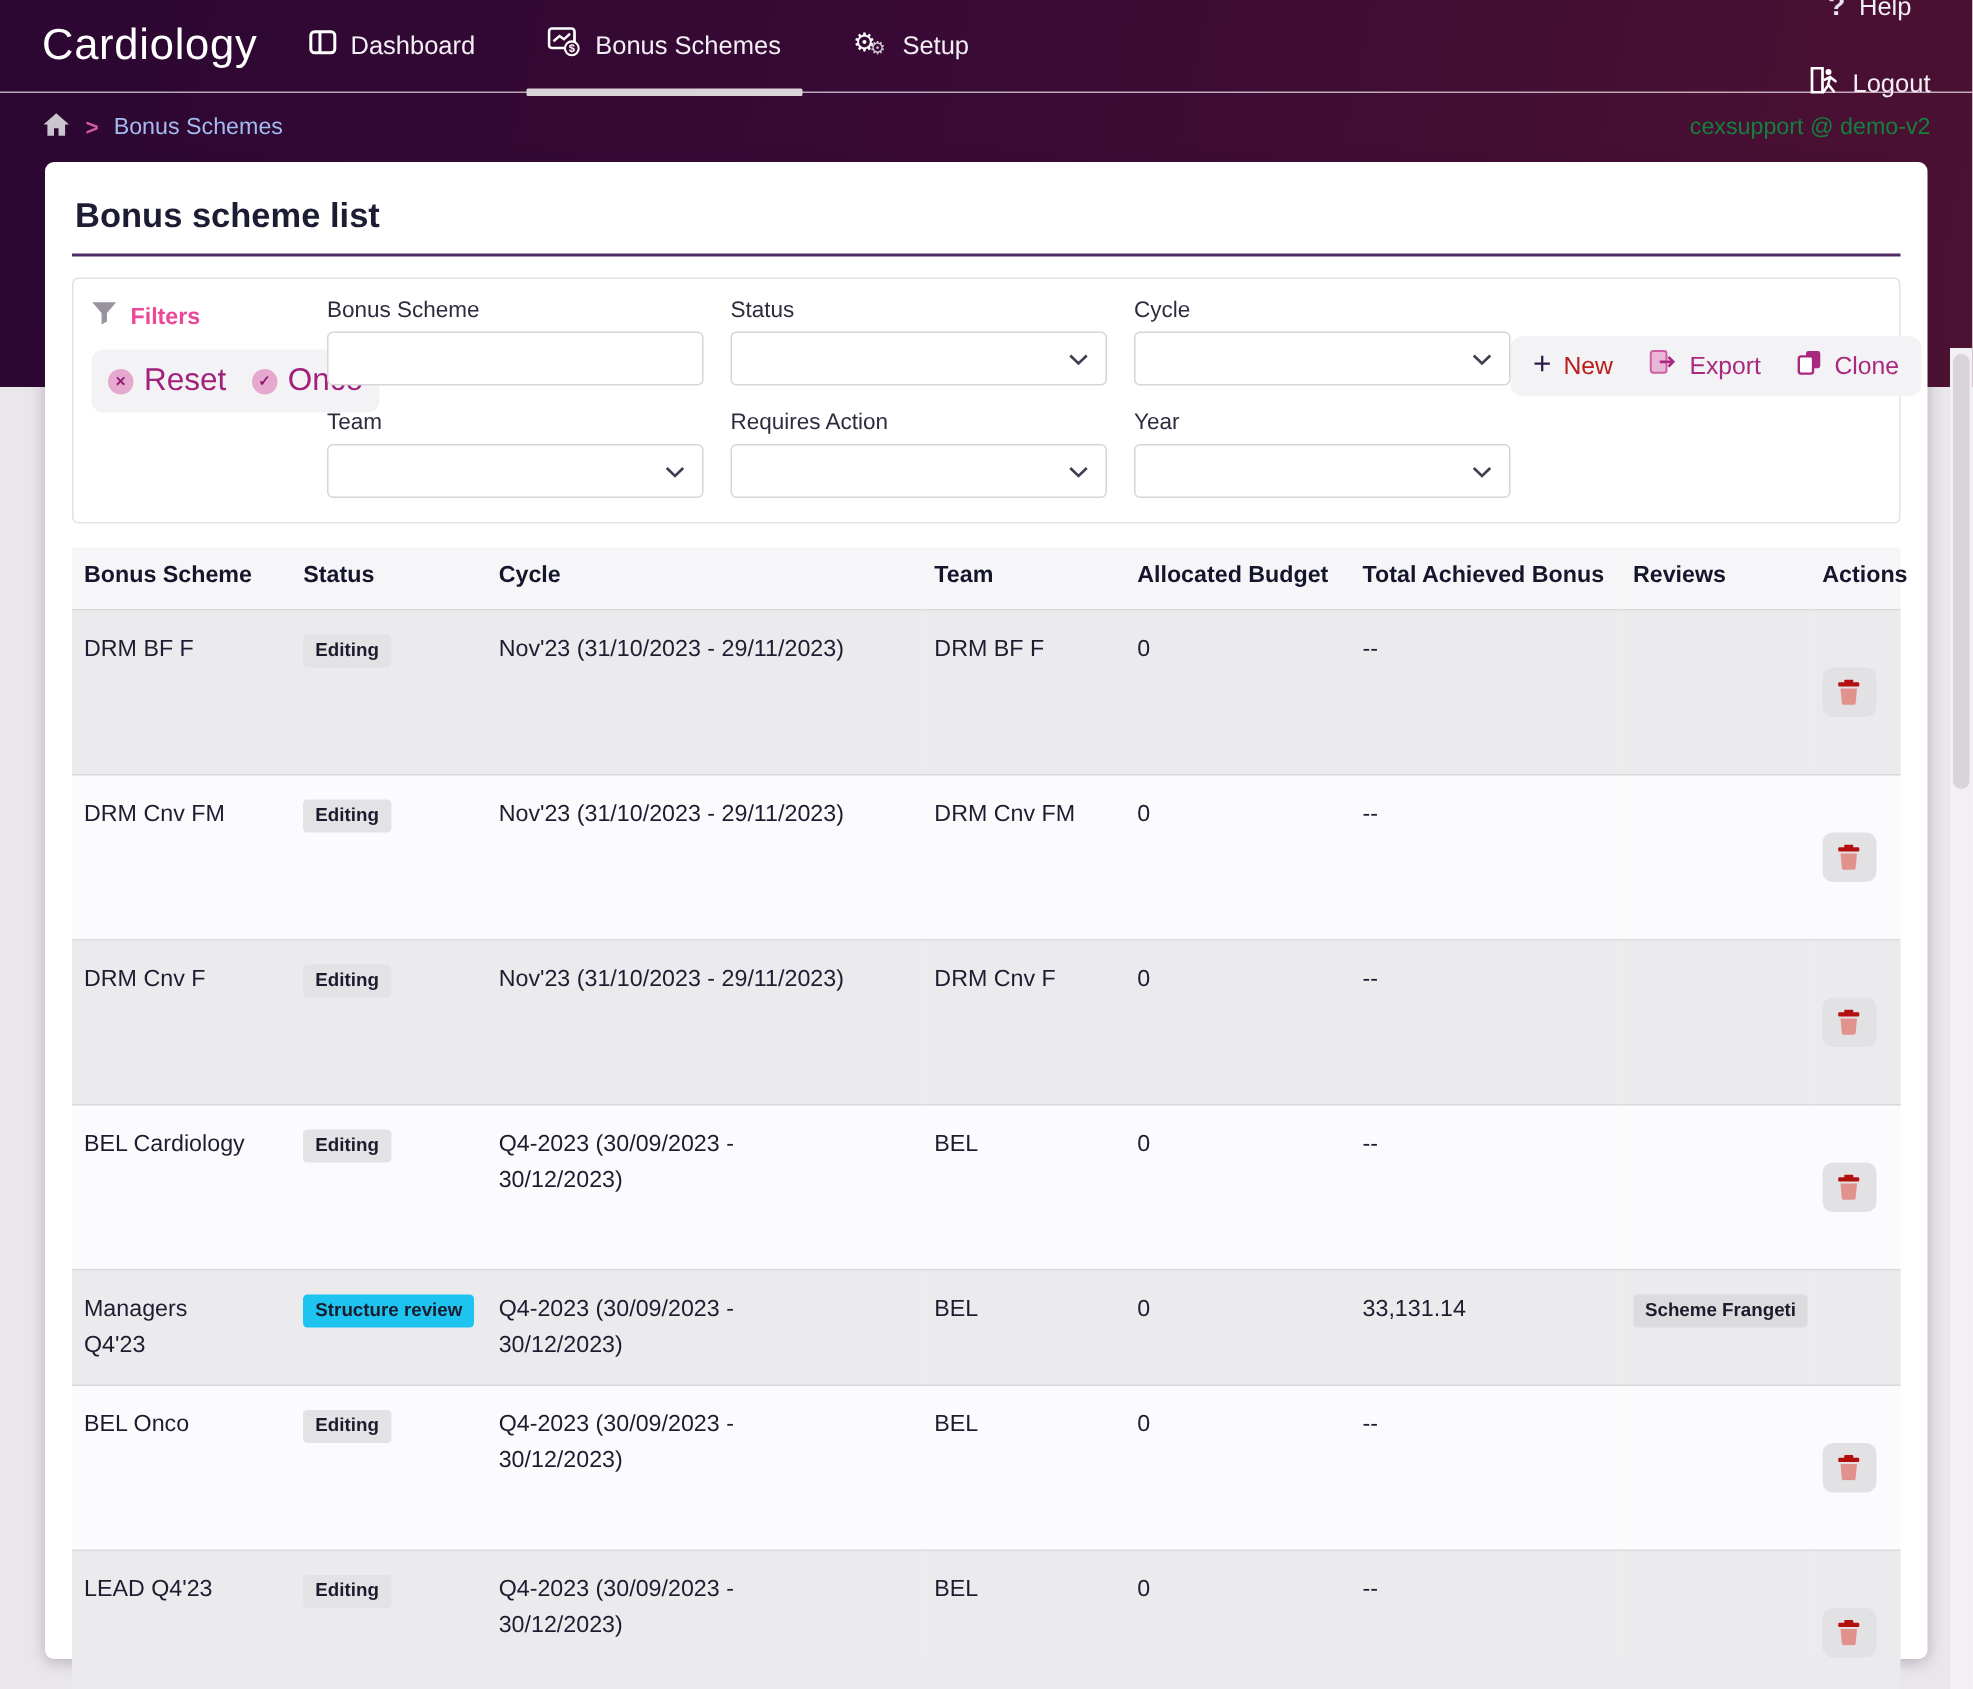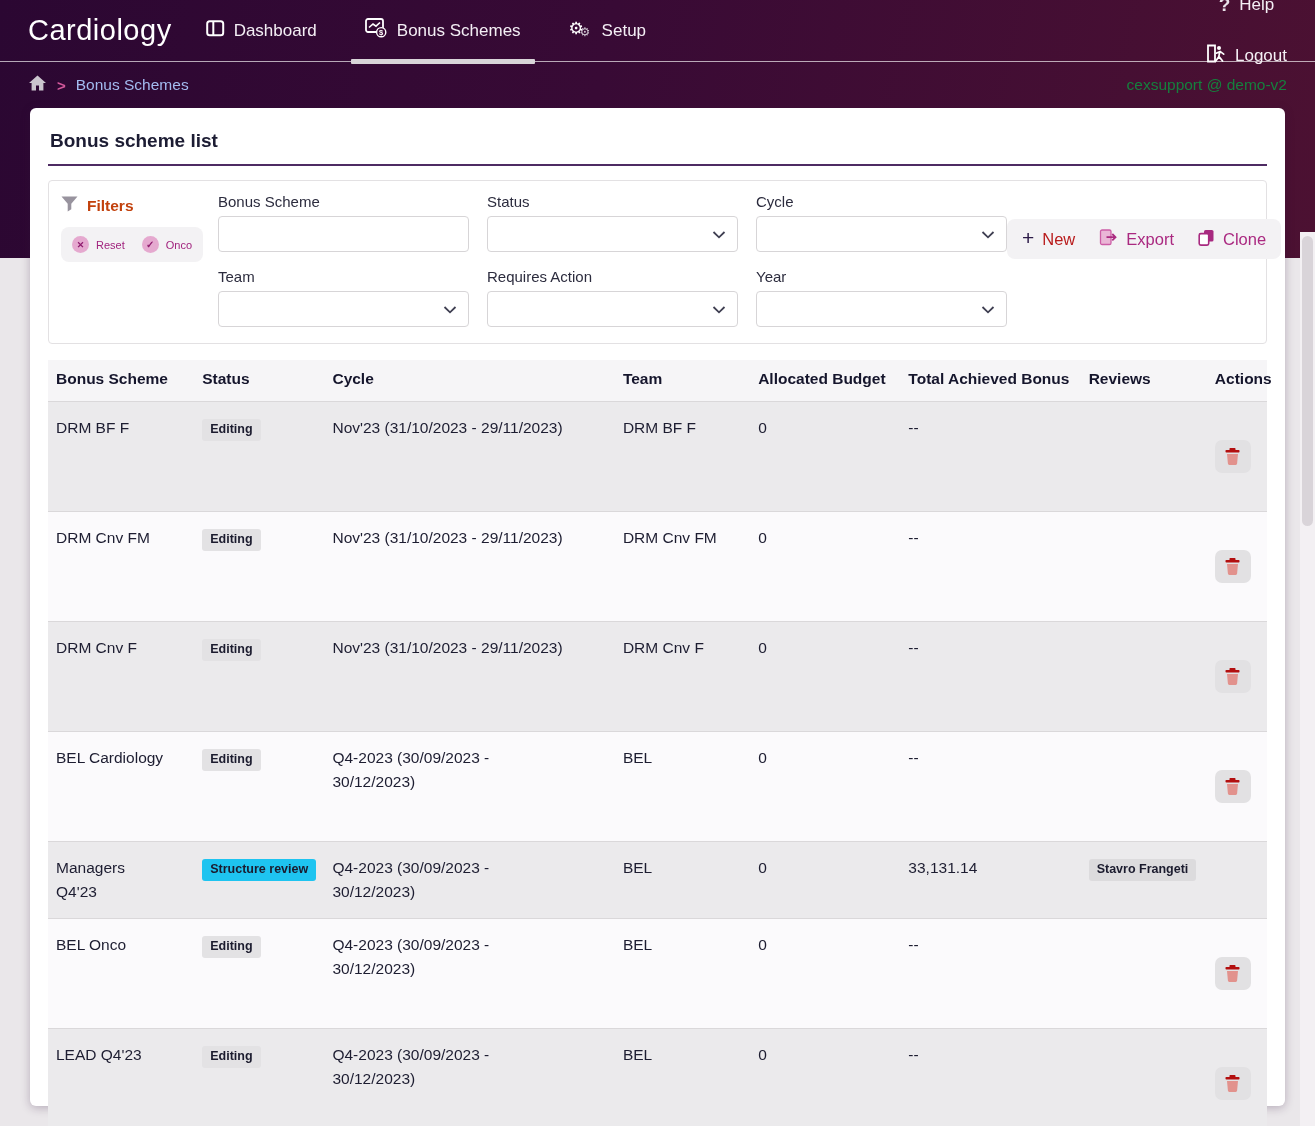--- a/index.html
+++ b/index.html
@@ -53,37 +53,37 @@
   .session-user { color:#15803d; font-size:15.5px; }
 
   
   .card {
     position:relative; margin:0 30px; height:998px;
     background:#ffffff; border-radius:6px;
     padding:16px 18px 18px;
     box-shadow:0 2px 10px rgba(50,20,60,.28);
   }
   .page-title {
-    font-size:19px; font-weight:700; color:#1c1c33;
+    font-size:23px; font-weight:700; color:#1c1c33;
     padding:6px 2px 12px;
     border-bottom:2px solid #4e2b63;
   }
 
   
   .filters {
     margin-top:14px; border:1px solid #e3e1e3; border-radius:4px;
     padding:8px 12px 16px; display:flex;
   }
   .filters-left { width:157px; flex:none; }
-  .filters-title { display:flex; align-items:center; gap:9px; font-size:15.5px; font-weight:700; color:#c2410c; margin:7px 0 11px; }
+  .filters-title { display:flex; align-items:center; gap:9px; font-size:15.5px; font-weight:700; color:#ec4899; margin:7px 0 11px; }
   .chip {
     background:#f3f2f4; border-radius:8px; padding:9px 11px;
     display:inline-flex; align-items:center; gap:17px;
   }
-  .chip-btn { display:flex; align-items:center; gap:7px; font-size:11px; color:#a1227d; cursor:pointer; background:none; border:none; font-family:inherit; }
+  .chip-btn { display:flex; align-items:center; gap:7px; font-size:21px; color:#a1227d; cursor:pointer; background:none; border:none; font-family:inherit; }
   .circle-ic {
     width:17px; height:17px; border-radius:50%; background:#e5a9cf;
     display:inline-flex; align-items:center; justify-content:center;
     color:#8f1b6e; font-size:11px; font-weight:700; flex:none;
   }
   .icon-x::before { content:"\2715"; font-size:9px; }
   .icon-check::before { content:"\2713"; font-size:10px; }
 
   .fields-grid {
     display:grid; grid-template-columns:repeat(3,251px);
@@ -403,21 +403,21 @@
         </tr>
         <tr class="gray">
           <td>Managers
 Q4'23</td>
           <td><span class="badge badge-cyan">Structure review</span></td>
           <td>Q4-2023 (30/09/2023 -
 30/12/2023)</td>
           <td>BEL</td>
           <td>0</td>
           <td>33,131.14</td>
-          <td><span class="badge badge-review">Stavro Frangeti</span></td>
+          <td><span class="badge badge-review">Scheme Frangeti</span></td>
           <td></td>
         </tr>
         <tr class="light">
           <td>BEL Onco</td>
           <td><span class="badge badge-gray">Editing</span></td>
           <td>Q4-2023 (30/09/2023 -
 30/12/2023)</td>
           <td>BEL</td>
           <td>0</td>
           <td>--</td>

